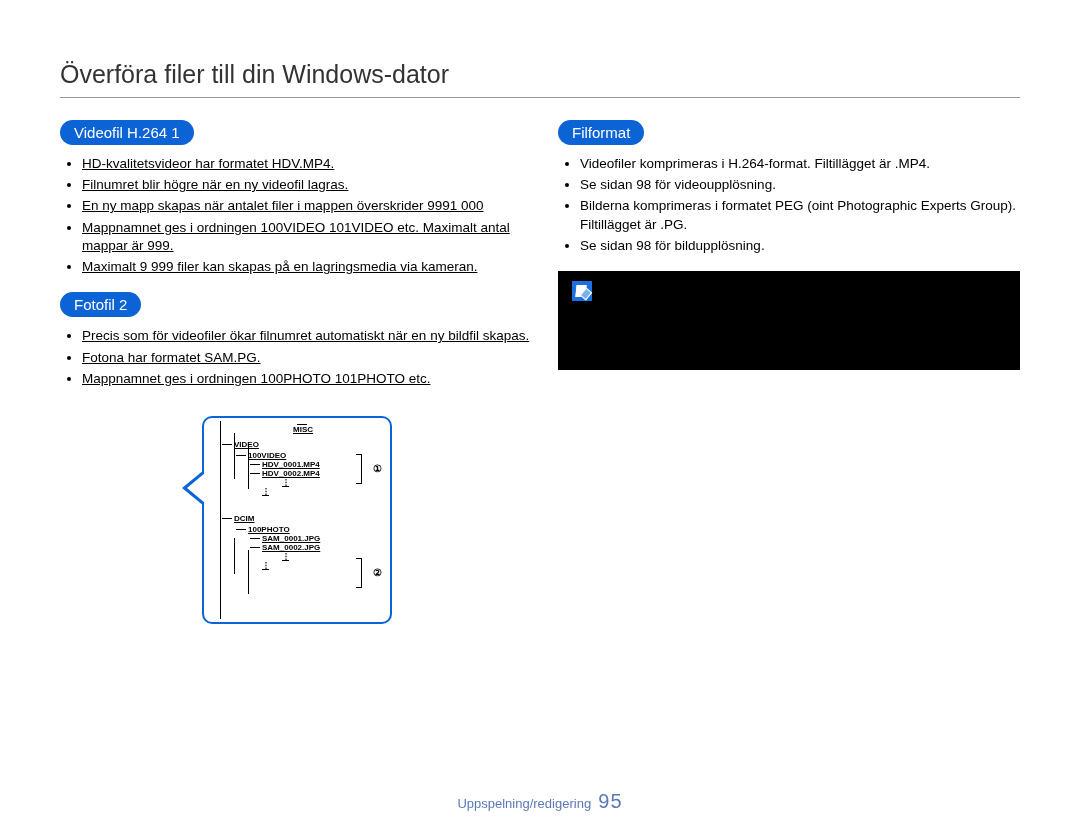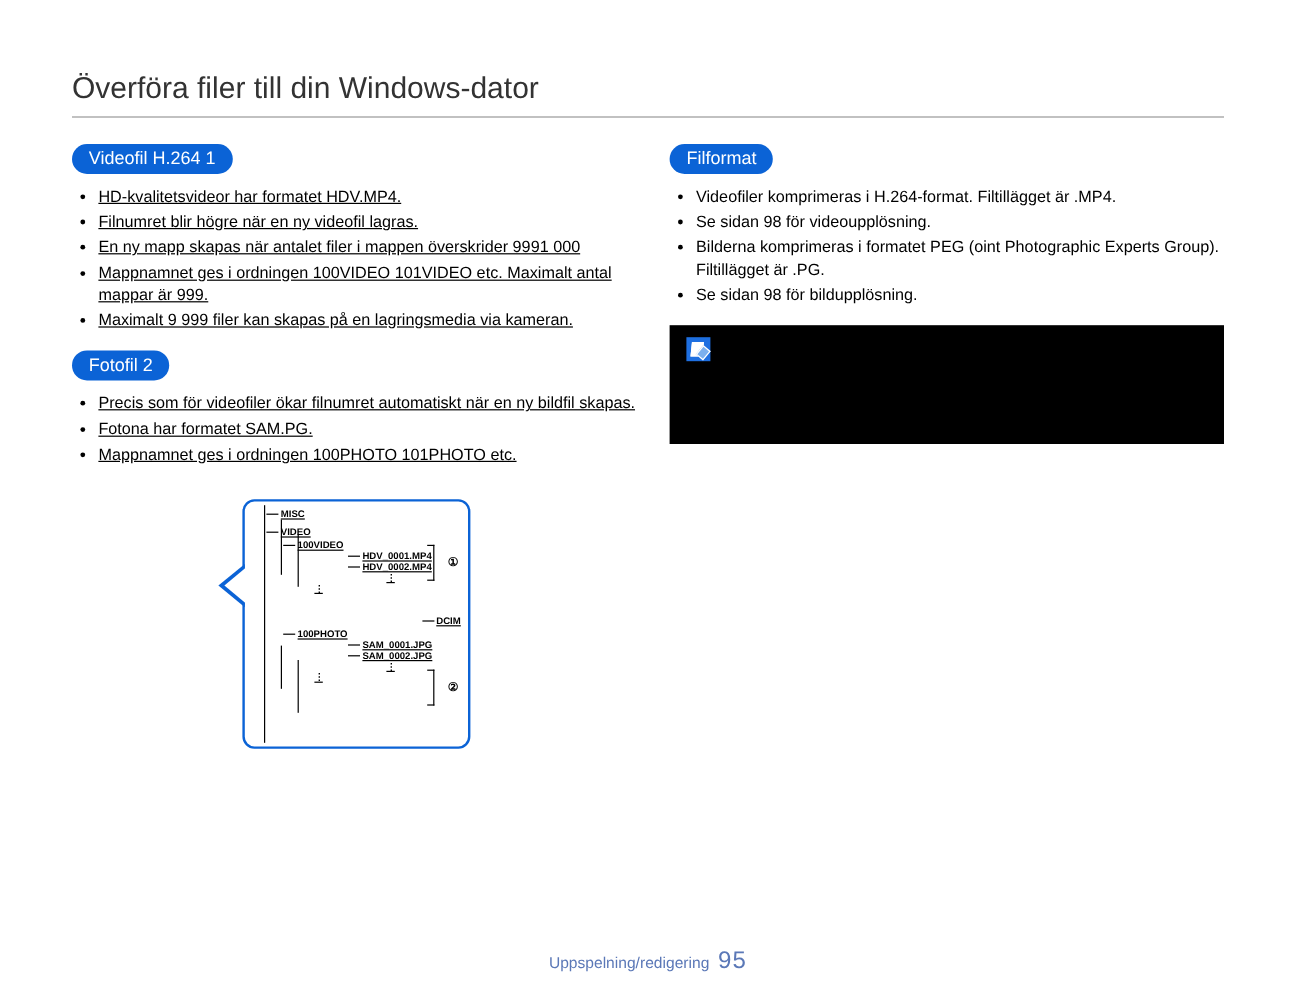--- a/index.html
+++ b/index.html
@@ -14,21 +14,21 @@
   .heading-sub { font-size: 15px; font-weight: 700; margin: 8px 0 6px; }
   ul.blist { list-style: disc; margin-left: 22px; font-size: 13.5px; line-height: 1.35; }
   ul.blist li { margin-bottom: 3px; }
   .section { margin-bottom: 16px; }
   .callout { position: relative; width: 190px; height: 208px; border: 2.5px solid #0b63d6; border-radius: 10px; margin: 28px auto 0; padding: 12px 6px 6px 18px; font-size: 8px; font-weight: 700; }
   .callout .tail { position: absolute; left: -22px; top: 52px; width: 0; height: 0; border-top: 18px solid transparent; border-bottom: 18px solid transparent; border-right: 22px solid #0b63d6; }
   .callout .tail-inner { position: absolute; left: -17px; top: 55px; width: 0; height: 0; border-top: 15px solid transparent; border-bottom: 15px solid transparent; border-right: 18px solid #fff; }
   .tree-row { position: relative; display: flex; align-items: center; }
   .tree-indent-1 { padding-left: 0; }
   .tree-indent-2 { padding-left: 14px; }
-  .tree-indent-3 { padding-left: 28px; margin-left: 40px; }
+  .tree-indent-3 { padding-left: 28px; }
   .tree-hline { display: inline-block; width: 10px; border-top: 1px solid #000; margin-right: 2px; }
   .vline-main { position: absolute; left: 16px; top: 3px; width: 1px; height: 198px; background: #000; }
   .vline-a { position: absolute; left: 30px; top: 15px; width: 1px; height: 46px; background: #000; }
   .vline-b { position: absolute; left: 44px; top: 27px; width: 1px; height: 44px; background: #000; }
   .vline-c { position: absolute; left: 30px; top: 120px; width: 1px; height: 36px; background: #000; }
   .vline-d { position: absolute; left: 44px; top: 132px; width: 1px; height: 44px; background: #000; }
   .bracket { position: absolute; right: 28px; width: 6px; border-right: 1px solid #000; border-top: 1px solid #000; border-bottom: 1px solid #000; }
   .bracket-1 { top: 36px; height: 30px; }
   .bracket-2 { top: 140px; height: 30px; }
   .circ-num { position: absolute; right: 8px; font-size: 10px; }
@@ -79,21 +79,21 @@
         <div class="vline-main"></div>
         <div class="vline-a"></div>
         <div class="vline-b"></div>
         <div class="vline-c"></div>
         <div class="vline-d"></div>
         <div class="bracket bracket-1"></div>
         <div class="bracket bracket-2"></div>
         <div class="circ-num circ-1">①</div>
         <div class="circ-num circ-2">②</div>
 
-        <div class="tree-row tree-indent-1" style="margin-top:-6px;">
+        <div class="tree-row tree-indent-1" style="margin-top:-6px;flex-direction:column;">
             <span class="tree-hline"></span>
             <span>MISC</span>
           </div>
         <div class="tree-row tree-indent-1" style="margin-top:6px;">
             <span class="tree-hline"></span>
             <span>VIDEO</span>
           </div>
         <div class="tree-row tree-indent-2" style="margin-top:2px;">
             <span class="tree-hline"></span>
             <span>100VIDEO</span>
@@ -102,21 +102,21 @@
             <span class="tree-hline"></span>
             <span>HDV_0001.MP4</span>
           </div>
         <div class="tree-row tree-indent-3">
             <span class="tree-hline"></span>
             <span>HDV_0002.MP4</span>
           </div>
         <div class="tree-row tree-indent-3 vdots" style="padding-left:60px;">⋮</div>
         <div class="tree-row tree-indent-2 vdots" style="padding-left:40px;">⋮</div>
 
-        <div class="tree-row tree-indent-1" style="margin-top:18px;justify-content:flex-end;">
+        <div class="tree-row tree-indent-1" style="margin-top:18px;">
             <span class="tree-hline"></span>
             <span>DCIM</span>
           </div>
         <div class="tree-row tree-indent-2" style="margin-top:2px;">
             <span class="tree-hline"></span>
             <span>100PHOTO</span>
           </div>
         <div class="tree-row tree-indent-3" style="margin-top:0;">
             <span class="tree-hline"></span>
             <span>SAM_0001.JPG</span>

